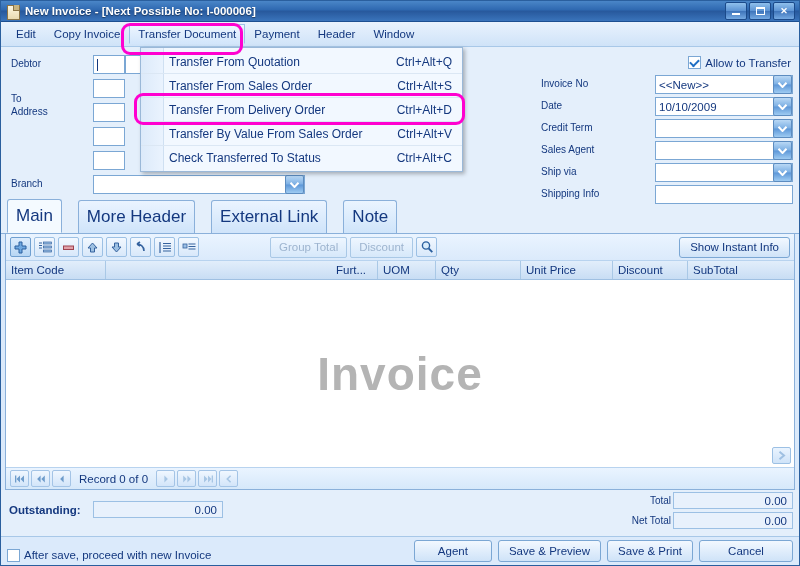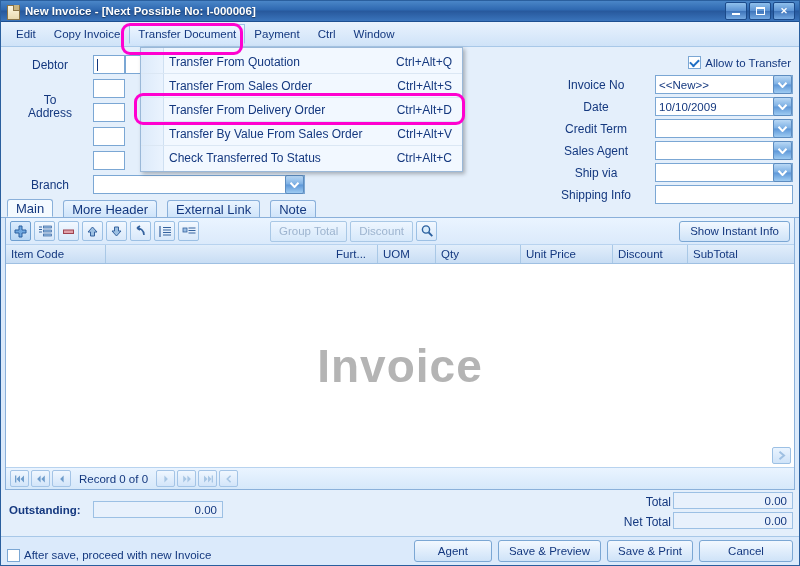--- a/index.html
+++ b/index.html
@@ -92,21 +92,21 @@
     padding-left:28px;padding-right:10px;font-size:12px;color:#14387f;
     border-bottom:1px solid #dbe7f4;
   }
   .dd-item:last-child{border-bottom:none;gap:32px;}
   .dd-key{margin-left:auto;white-space:nowrap;}
   
   .headerarea{
     flex:0 0 152px;position:relative;background:#e4effb;
   }
   .lbl{
-    position:absolute;text-align:center;font-size:12px;color:#14387f;
+    position:absolute;text-align:left;font-size:10px;color:#14387f;
     white-space:nowrap;
   }
   .fld{
     position:absolute;background:#ffffff;border:1px solid #7ba7d4;
     box-sizing:border-box;height:19px;
     font-size:11.5px;color:#14387f;
     display:flex;align-items:center;padding:0 3px;
   }
   .fld.caret::before{
     content:"";display:block;width:1px;height:12px;background:#14387f;margin-right:1px;
@@ -135,22 +135,22 @@
     content:"";width:7px;height:4px;border-left:2px solid #1f6fc4;border-bottom:2px solid #1f6fc4;
     transform:rotate(-45deg);margin-bottom:2px;
   }
   
   .tabstrip{
     flex:0 0 18px;display:flex;align-items:flex-end;
     padding-left:6px;background:#e4effb;
     border-bottom:1px solid #8ab0da;
   }
   .tab{
-    height:17px;padding:0 8px;margin-right:10px;
-    display:flex;align-items:center;font-size:13px;color:#14387f;
+    height:17px;padding:16px 8px;margin-right:16px;
+    display:flex;align-items:center;font-size:17px;color:#14387f;
     background:linear-gradient(to bottom,#eaf4ff,#cfe4fa);
     border:1px solid #8ab0da;border-bottom:none;
     border-radius:3px 3px 0 0;box-sizing:border-box;
   }
   .tab.active{
     background:#f4faff;height:18px;border-bottom:1px solid #f4faff;
   }
   
   .detail{
     flex:1 1 auto;margin:0 4px;background:#f2f8ff;
@@ -268,21 +268,21 @@
           <span>✕</span>
         </div>
     </div>
   </div>
 
   <div class="menubar">
     <div class="menu-item">Edit</div>
     <div class="menu-item">Copy Invoice</div>
     <div class="menu-item open">Transfer Document</div>
     <div class="menu-item">Payment</div>
-    <div class="menu-item">Ctrl</div>
+    <div class="menu-item">Header</div>
     <div class="menu-item">Window</div>
   </div>
 
   <div class="headerarea">
 
     <div class="lbl" style="left:10px;top:11px;width:78px;">Debtor</div>
     <div class="fld caret" style="left:92px;top:8px;width:32px;"></div>
     <div class="fld" style="left:124px;top:8px;width:60px;"></div>
 
     <div class="lbl" style="left:10px;top:46px;width:78px;">To</div>

